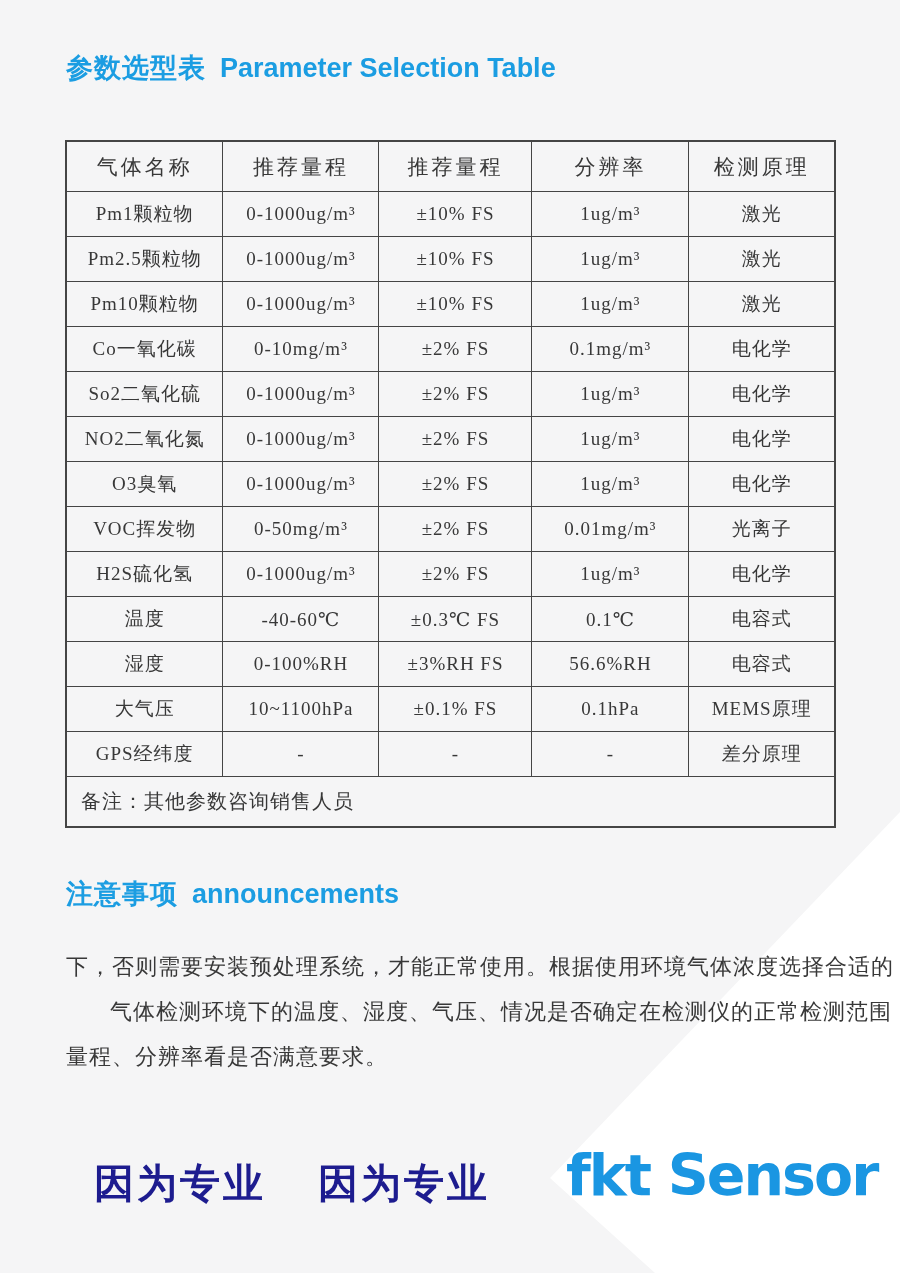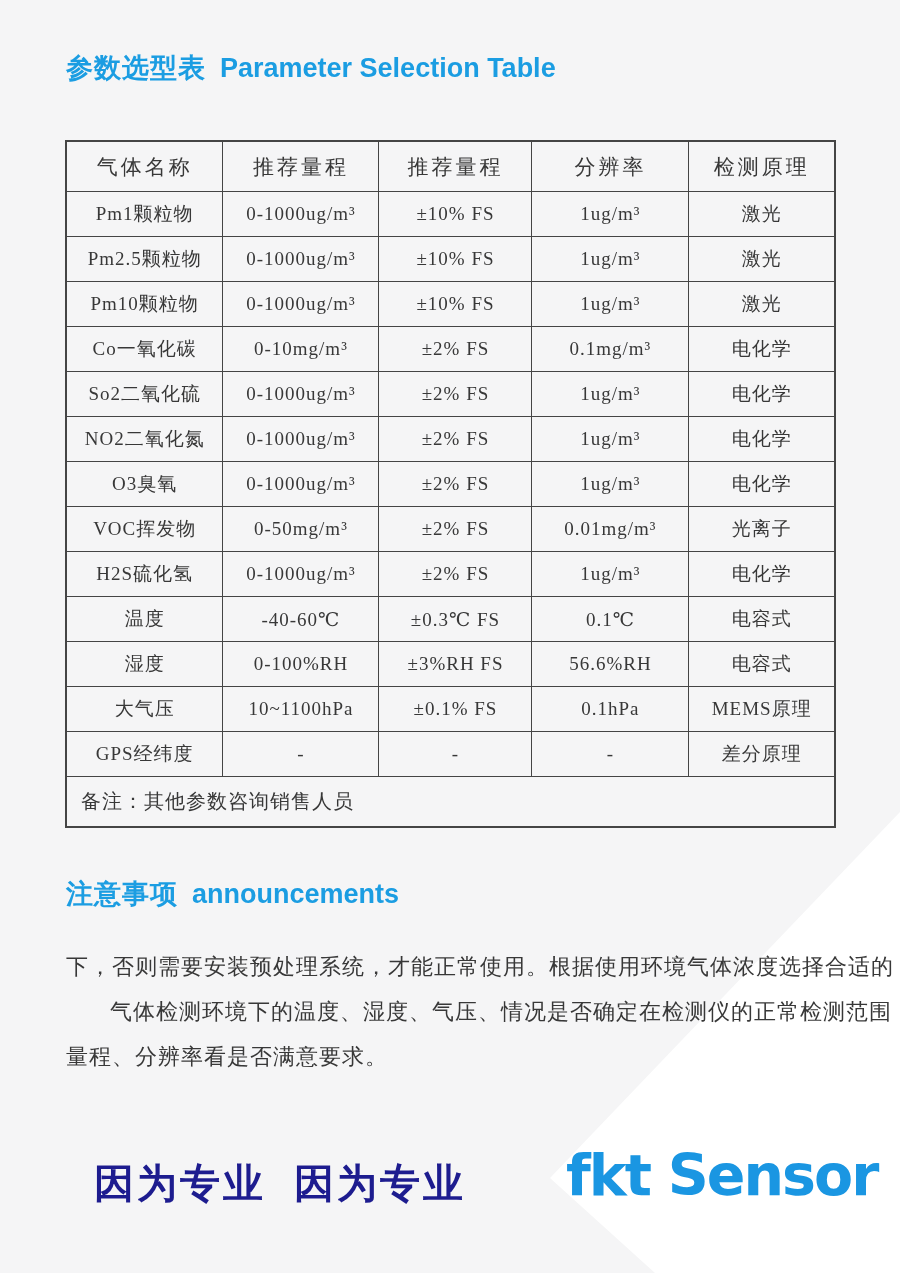--- a/index.html
+++ b/index.html
@@ -44,21 +44,21 @@
   .notice-para{
     position:absolute;left:66px;top:944px;width:770px;
     font-family:"Liberation Serif","DejaVu Serif",serif;
     font-size:22px;line-height:45px;color:var(--text,#383838);
     letter-spacing:1px;
   }
   .notice-para .line{white-space:nowrap;}
   .notice-para .line.indent{text-indent:2em;}
   .slogan{
     position:absolute;left:94px;top:1156px;
-    display:flex;gap:28px;
+    display:flex;gap:52px;
     font-size:40px;font-weight:600;color:var(--navy,#1d1c8f);
     letter-spacing:3px;white-space:nowrap;justify-content:center;
   }
   .brand-logo{
     position:absolute;left:566px;top:1142px;width:316px;
     font-family:"DejaVu Sans","Liberation Sans",sans-serif;
     font-size:57px;font-weight:800;color:var(--logo_blue,#1a96e2);
     letter-spacing:-2px;white-space:nowrap;
   }
 </style>

